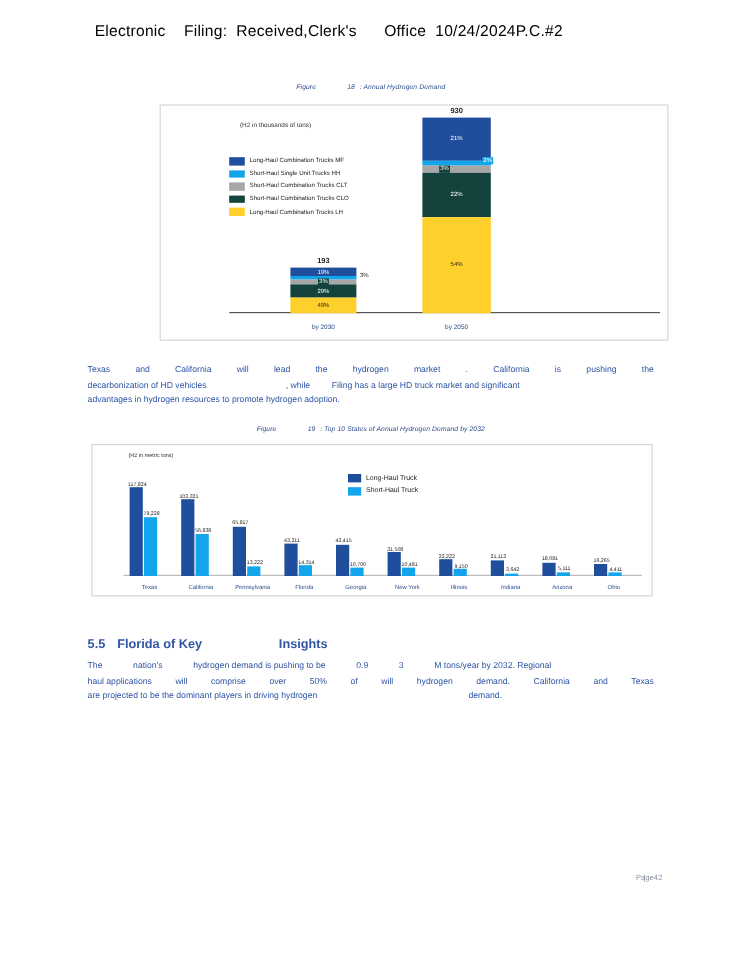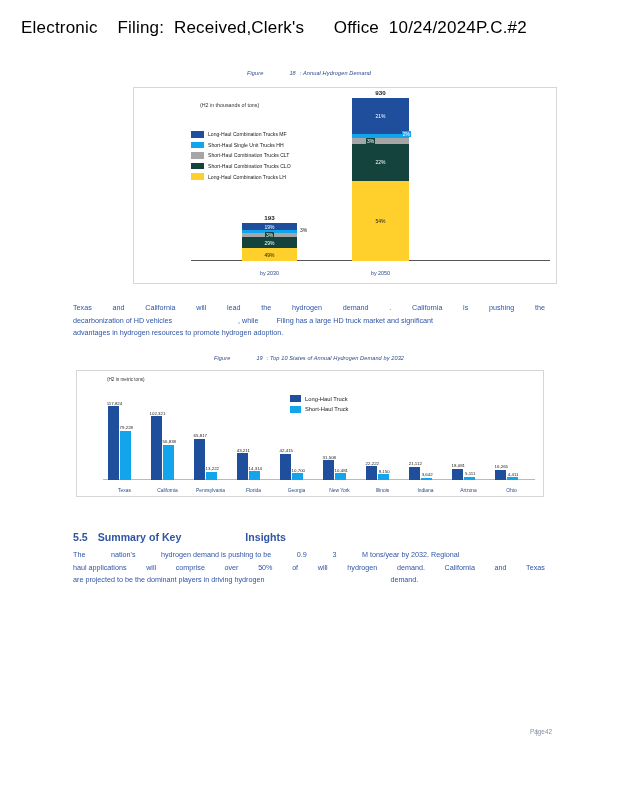--- a/index.html
+++ b/index.html
@@ -1,20 +1,20 @@
 <!DOCTYPE html>
 <html><head>
 <meta charset="utf-8">
 <style>
   html,body{margin:0;padding:0;background:#ffffff;}
   body{width:618px;height:800px;position:relative;font-family:"Liberation Sans",sans-serif;color:#1f3b73;overflow:hidden;}
 
   .page{position:absolute;inset:0;background:#fff;}
 
-  .filing-header{position:absolute;left:0;top:18px;width:548px;text-align:center;font-size:17px;color:#000;letter-spacing:.2px;}
+  .filing-header{position:absolute;left:0;top:18px;width:548px;text-align:center;font-size:13px;color:#000;letter-spacing:.2px;}
   .filing-header span{white-space:pre;}
 
   .fig-caption{position:absolute;width:618px;text-align:center;font-size:5.6px;color:#2b4a8b;font-style:italic;letter-spacing:.1px;}
   .fig-caption .num{margin-left:26px;margin-right:4px;}
 
   
   .chart1{position:absolute;left:133px;top:87px;width:422px;height:195px;border:1px solid #d6d6d6;background:#fff;}
   .c1-unit{position:absolute;left:66px;top:14px;font-size:5.3px;color:#333;}
   .c1-legend{position:absolute;left:57px;top:43px;}
   .c1-legend .row{display:flex;align-items:center;margin-bottom:4.1px;}
@@ -137,21 +137,21 @@
 
   <div class="para" style="left:73px;top:302px;width:472px;">
     <div class="just">
       <span>Texas</span>
       <span>and</span>
       <span>California</span>
       <span>will</span>
       <span>lead</span>
       <span>the</span>
       <span>hydrogen</span>
-      <span>demand</span>
+      <span>market</span>
       <span>.</span>
       <span>California</span>
       <span>is</span>
       <span>pushing</span>
       <span>the</span>
     </div>
     <div>
       <span>decarbonization of HD vehicles</span>
       <span style="display:inline-block;width:62px;"></span>
       <span>, while</span>
@@ -271,21 +271,21 @@
           </div>
           <div class="b" style="width: 11px; height: 2.75246px; background: rgb(18, 165, 236); margin-right: 1px;">
             <span class="vlab">4,411</span>
           </div>
         </div>
         <div class="c2-cat" style="left: 413px; width: 43px;">Ohio</div>
       </div>
   </div>
 
   <div class="h3">
-    <span class="sec">5.5</span><span>Summary of Key</span><span class="gap"></span><span>Insights</span>
+    <span class="sec">5.5</span><span>Florida of Key</span><span class="gap"></span><span>Insights</span>
   </div>
 
   <div class="para" style="left:73px;top:549px;width:472px;">
     <div class="just">
       <span>The</span>
       <span>nation's</span>
       <span>hydrogen demand is pushing to be</span>
       <span>0.9</span>
       <span>3</span>
       <span>M tons/year by 2032. Regional</span>

